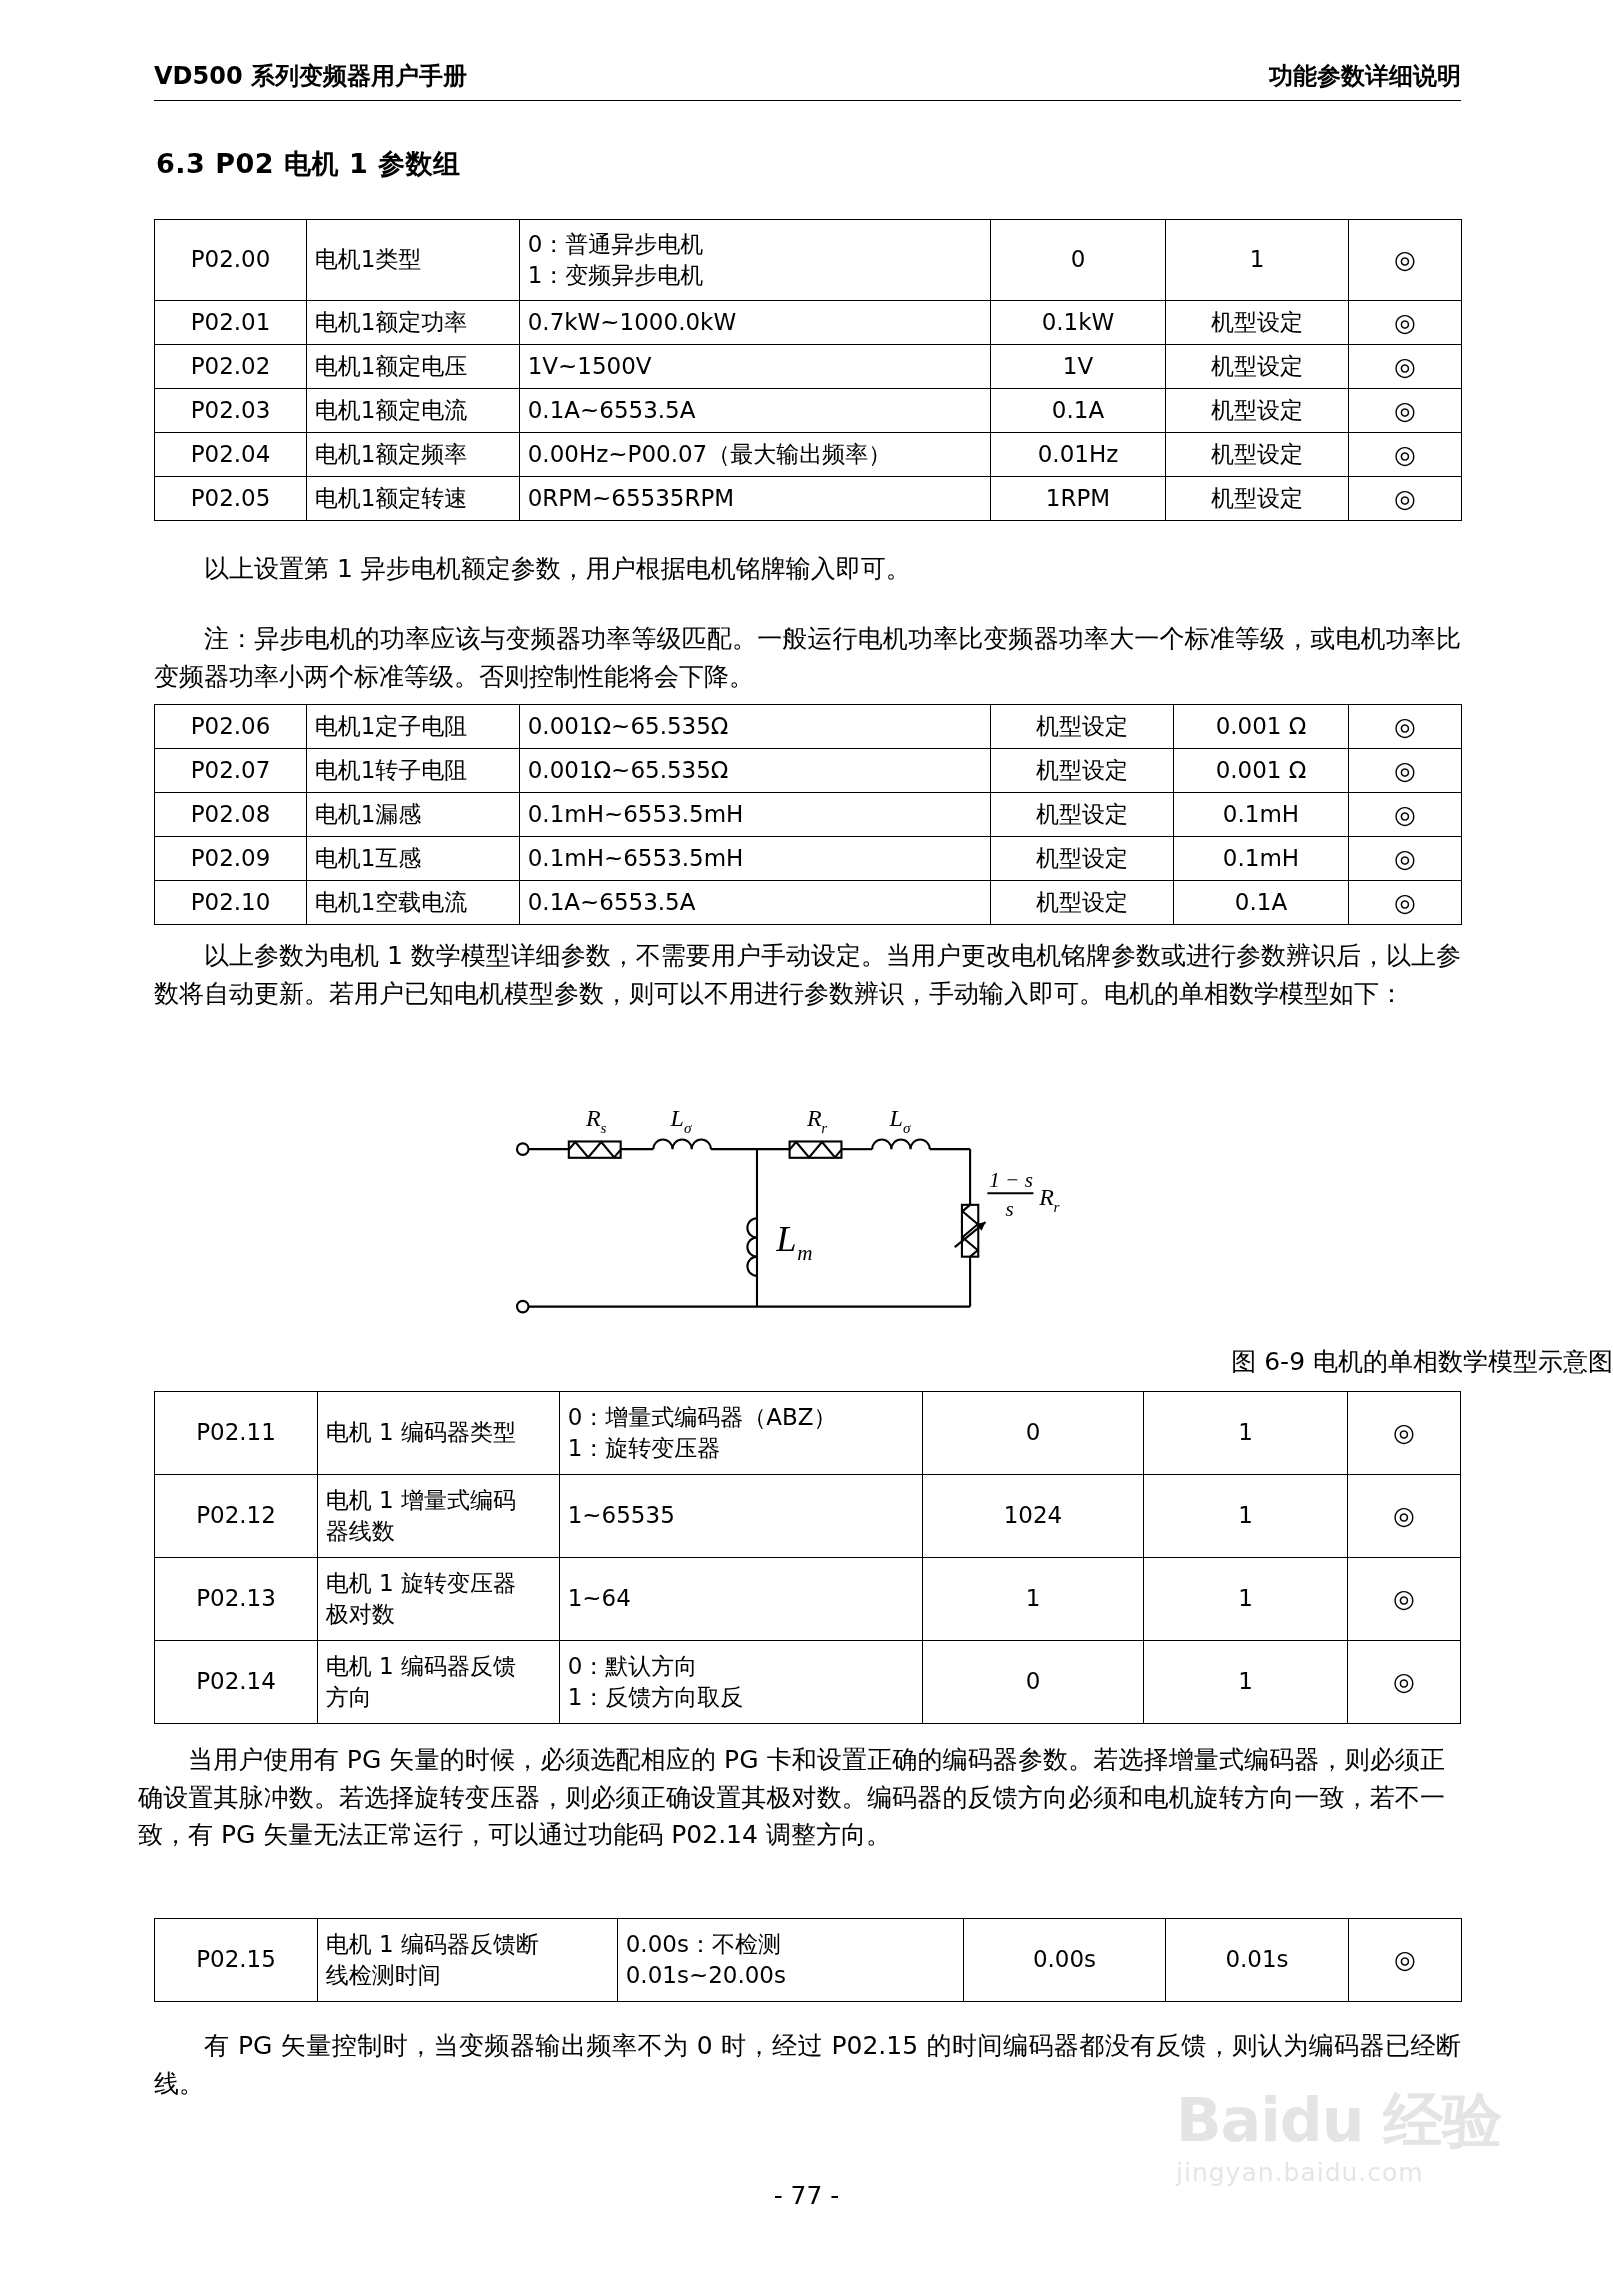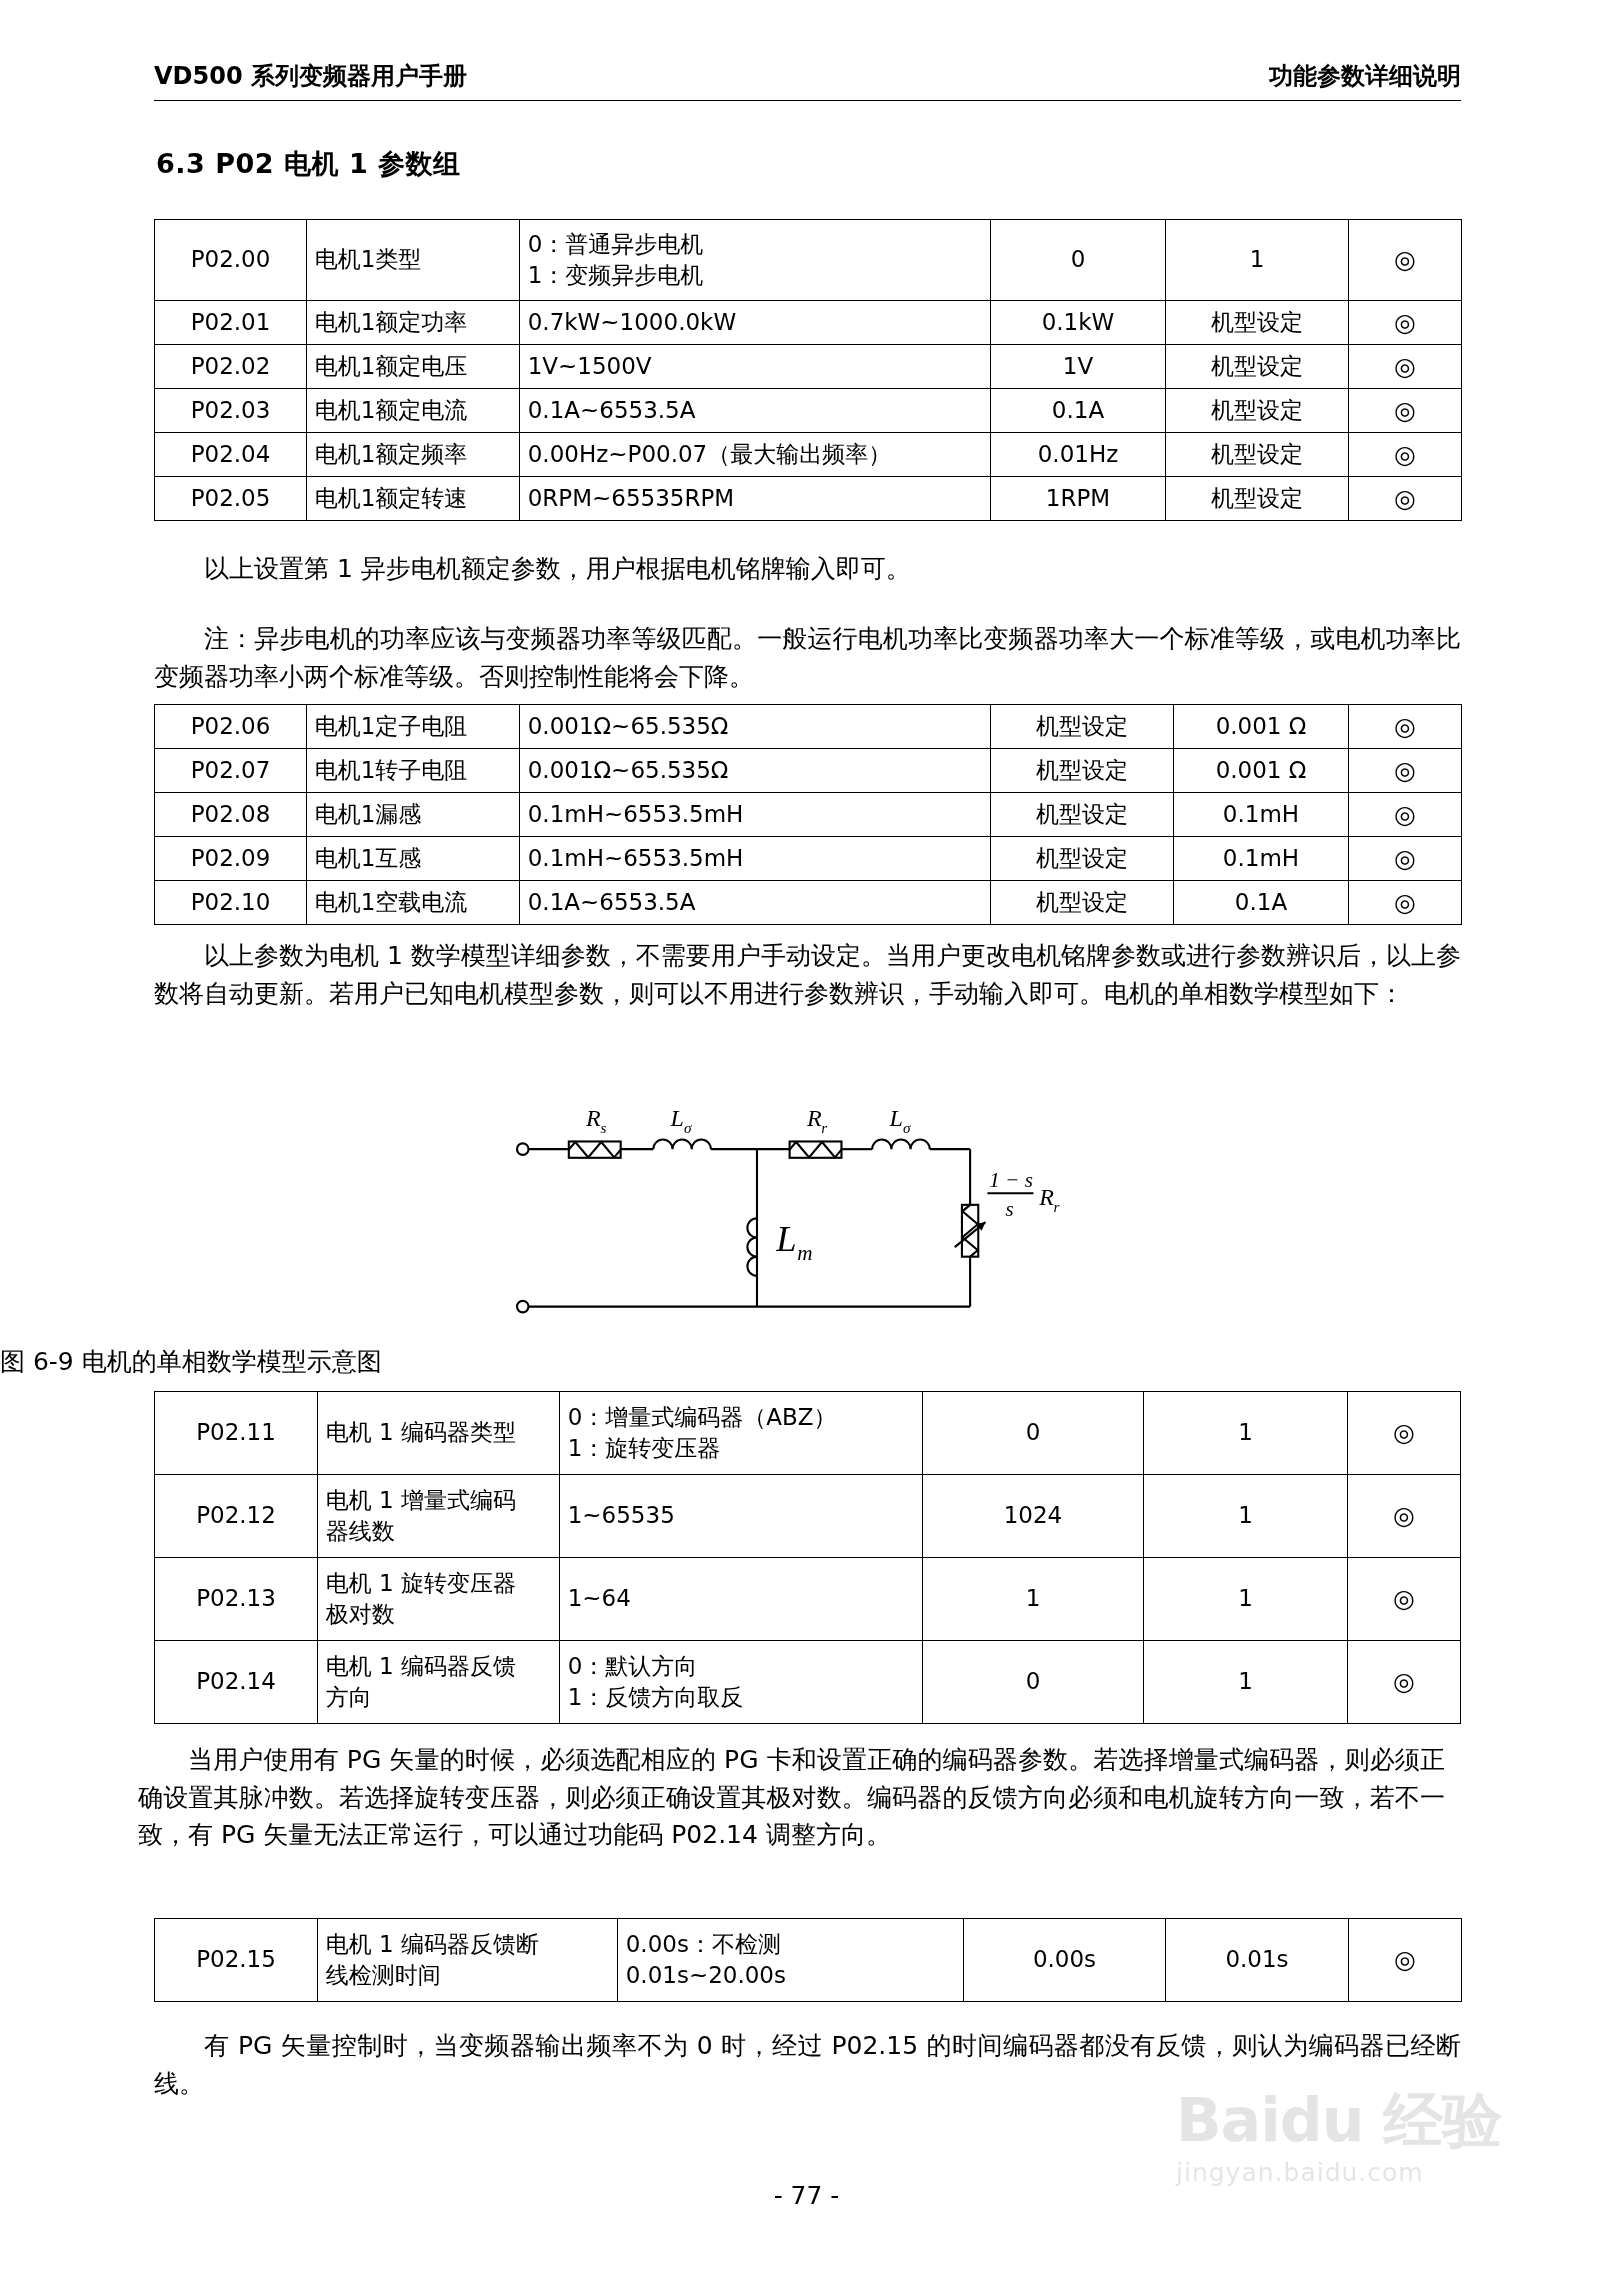--- a/index.html
+++ b/index.html
@@ -89,21 +89,21 @@
     left: 509px;
     top: 1105px;
     width: 615px;
     height: 240px;
   }
   .figure-caption {
     position: absolute;
     left: 0;
     top: 1345px;
     width: 1613px;
-    text-align: left;
+    text-align: right;
     font-size: 25px;
     font-family: "DejaVu Sans", "Liberation Sans", sans-serif;
   }
   
   .page-number {
     position: absolute;
     left: 0;
     top: 2181px;
     width: 1613px;
     text-align: center;

